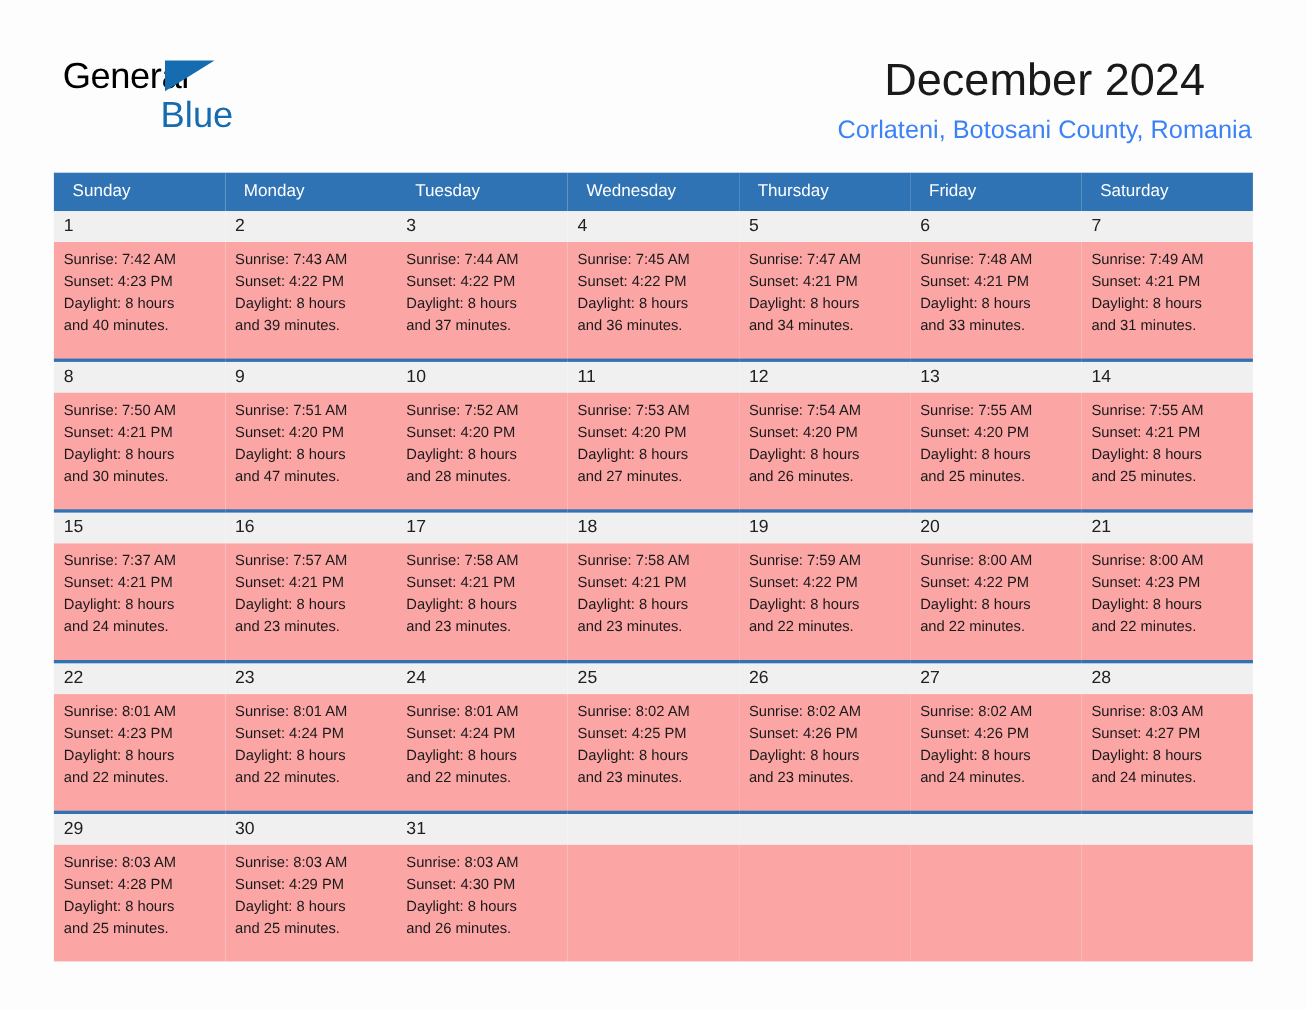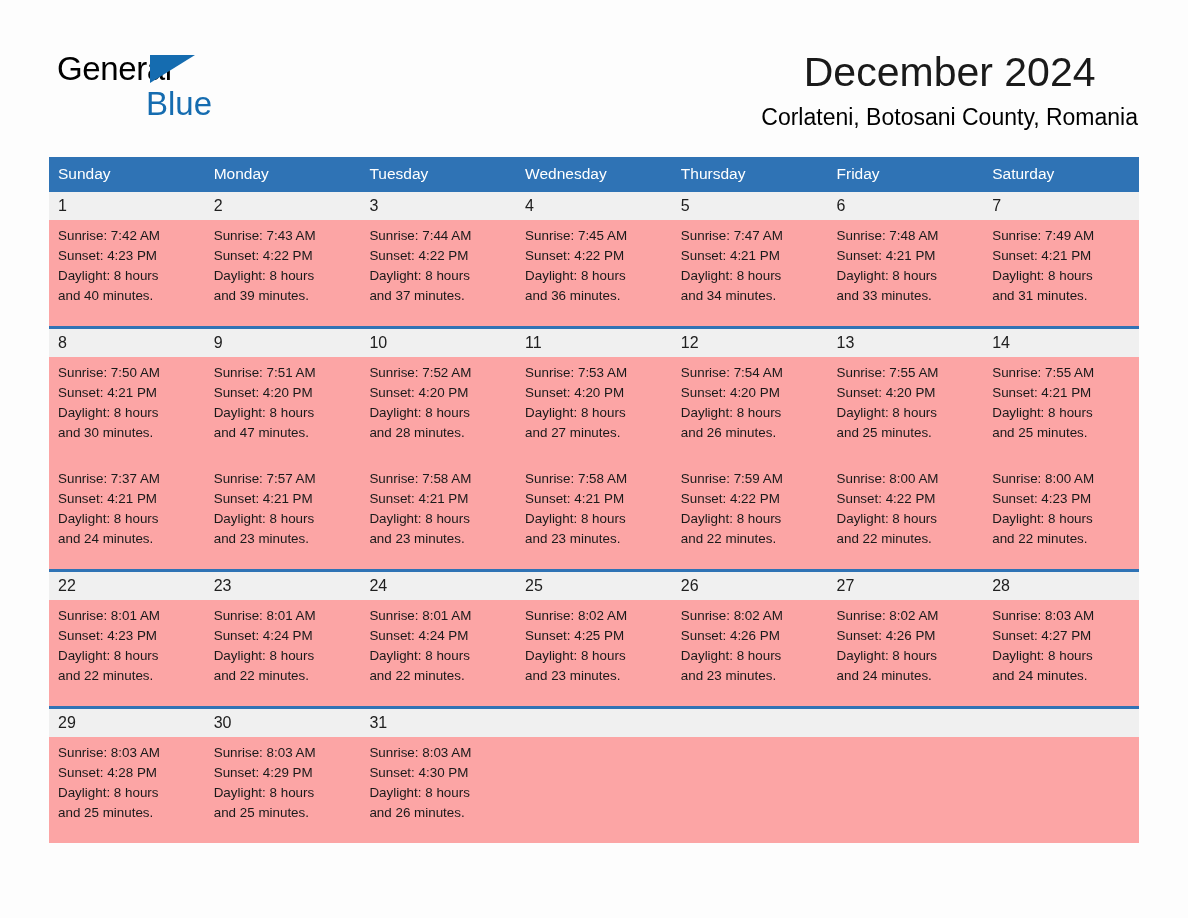--- a/index.html
+++ b/index.html
@@ -77,42 +77,42 @@
     font-size: 41px;
     line-height: 48px;
     font-weight: 400;
     color: #1a1a1a;
     white-space: nowrap;
   }
   .cal-subtitle {
     font-size: 23px;
     line-height: 30px;
     font-weight: 400;
-    color: #000000;
+    color: #3b82f6;
     margin-top: 6px;
     white-space: nowrap;
   }
 
   
   .calendar {
     position: absolute;
     left: 49px;
     top: 157px;
     width: 1090px;
     border-collapse: collapse;
     table-layout: fixed;
   }
 
   .calendar th {
     background: #2f73b5;
     color: #ffffff;
     font-size: 15.5px;
     font-weight: 400;
     text-align: left;
-    padding: 8px 0 9px 9px;
+    padding: 8px 0 9px 17px;
     height: 18px;
     box-sizing: content-box;
     border: none;
   }
 
   .daynum-cell {
     background: #f0f0f0;
     font-size: 16px;
     color: #202020;
     padding: 4px 0 5px 9px;
@@ -277,20 +277,29 @@
         </td>
         <td class="info-cell">
           <div class="line">Sunrise: 7:55 AM</div>
           <div class="line">Sunset: 4:21 PM</div>
           <div class="line">Daylight: 8 hours</div>
           <div class="line">and 25 minutes.</div>
         </td>
       </tr>
 
       <tr>
+        <td class="daynum-cell">15</td>
+        <td class="daynum-cell">16</td>
+        <td class="daynum-cell">17</td>
+        <td class="daynum-cell">18</td>
+        <td class="daynum-cell">19</td>
+        <td class="daynum-cell">20</td>
+        <td class="daynum-cell">21</td>
+      </tr>
+      <tr>
         <td class="info-cell">
           <div class="line">Sunrise: 7:37 AM</div>
           <div class="line">Sunset: 4:21 PM</div>
           <div class="line">Daylight: 8 hours</div>
           <div class="line">and 24 minutes.</div>
         </td>
         <td class="info-cell">
           <div class="line">Sunrise: 7:57 AM</div>
           <div class="line">Sunset: 4:21 PM</div>
           <div class="line">Daylight: 8 hours</div>

